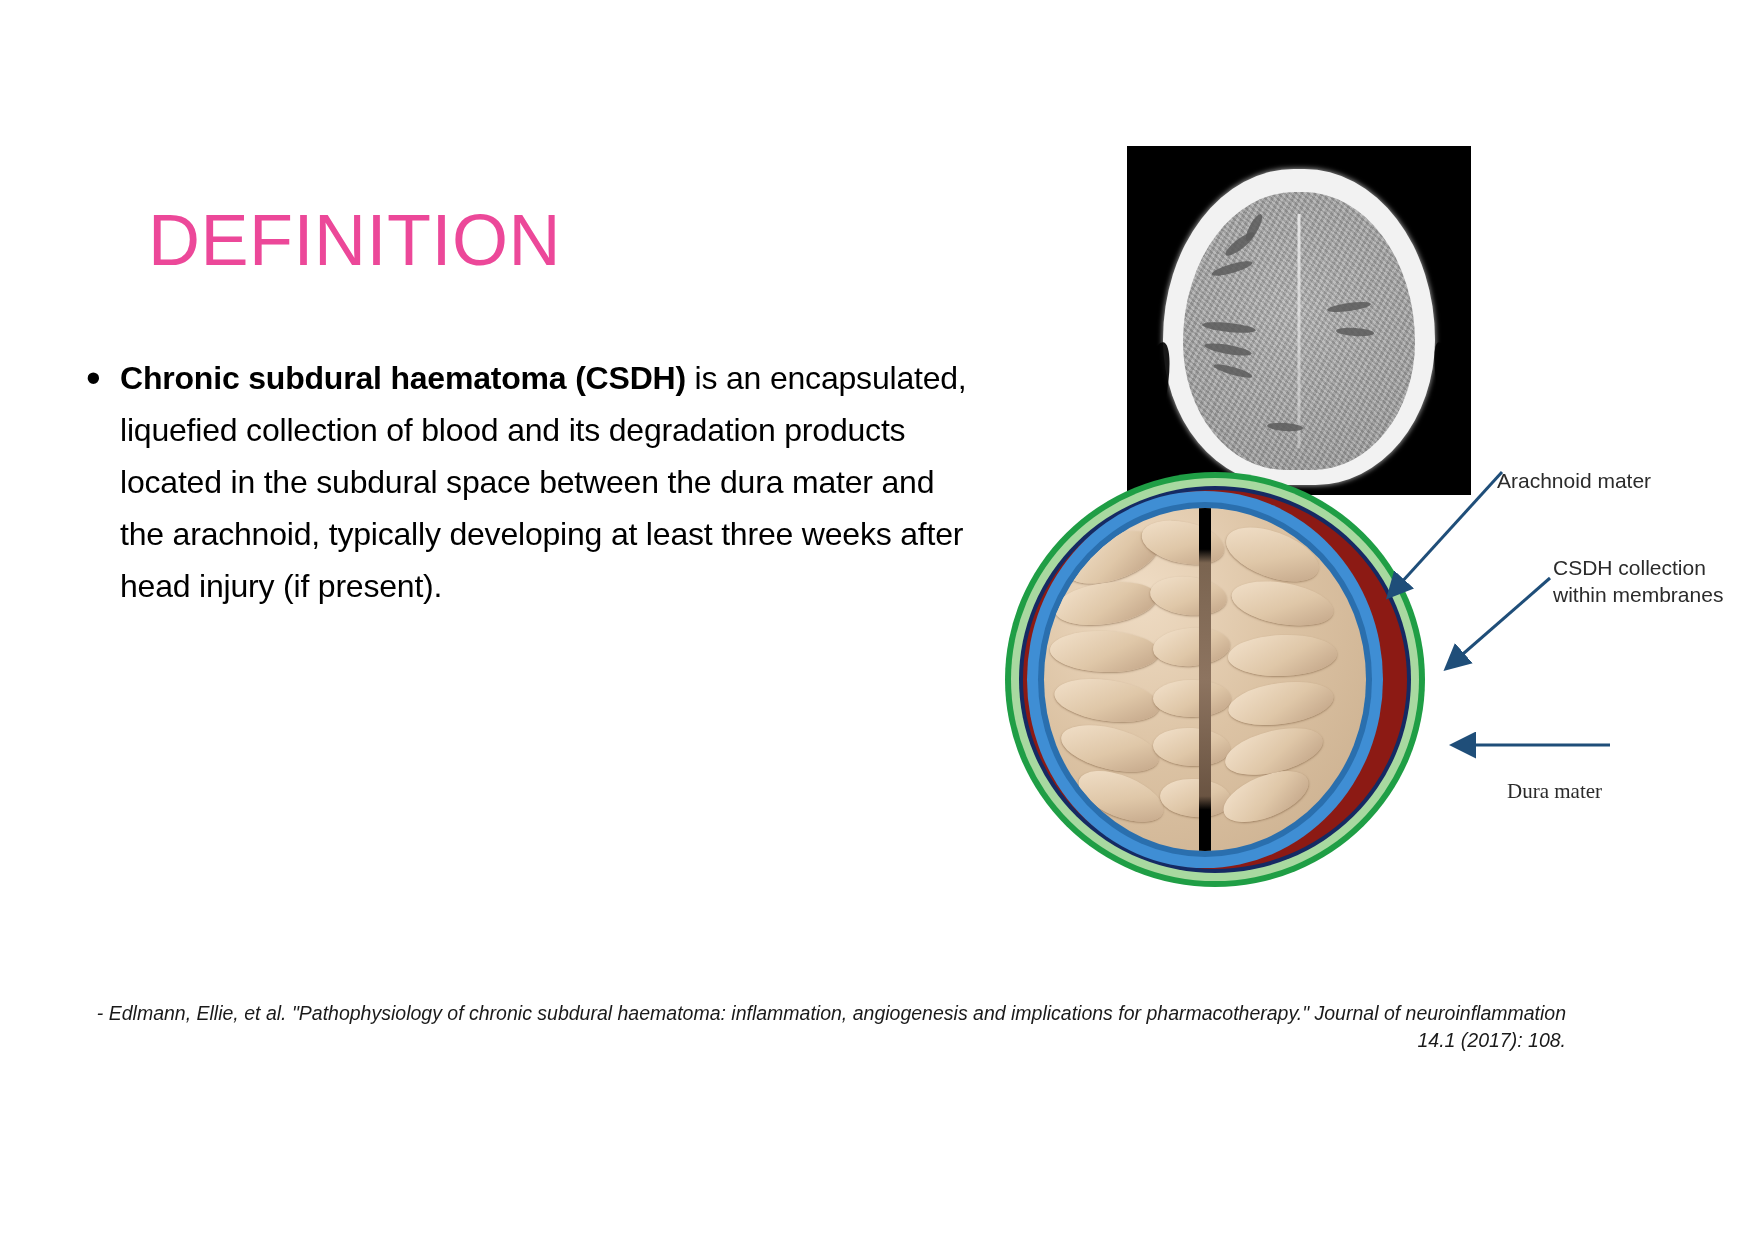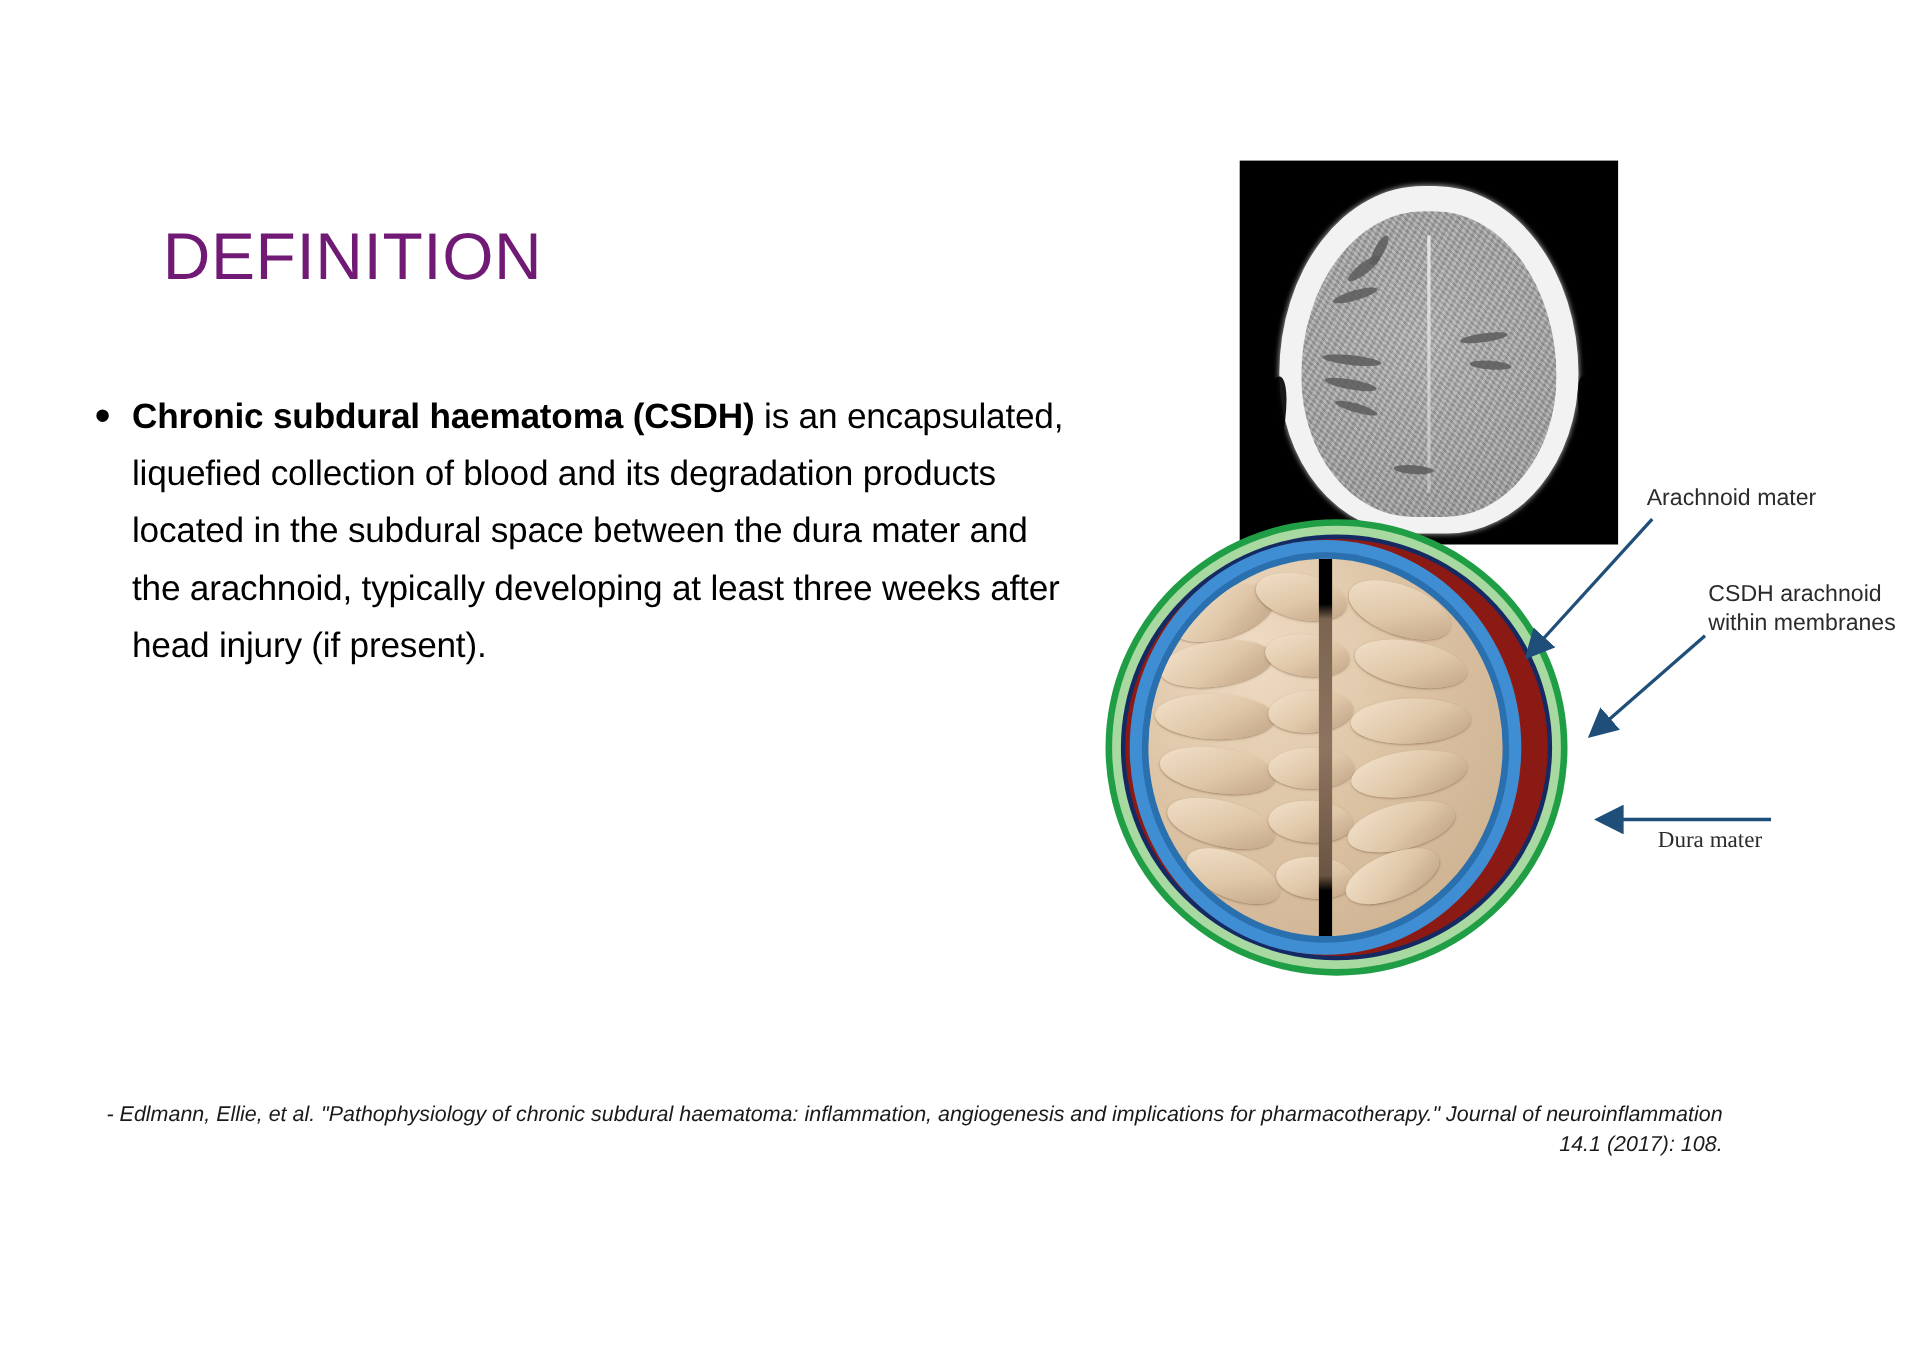--- a/index.html
+++ b/index.html
@@ -17,25 +17,25 @@
     height: 1241px;
     background: #ffffff;
     overflow: hidden;
   }
 
   
   .slide-title {
     position: absolute;
     left: 148px;
     top: 204px;
-    font-size: 60px;
+    font-size: 72px;
     font-weight: 300;
     letter-spacing: 0.5px;
     line-height: 1;
-    color: #701a75;
+    color: #ec4899;
     white-space: nowrap;
   }
 
   
   .body-block {
     position: absolute;
     left: 86px;
     top: 352px;
     width: 890px;
   }
@@ -220,20 +220,21 @@
       #7a6450 16%, #8d7460 50%,
       #6a5442 84%, #000 88%, #000 100%);
   }
   .annot-label {
     position: absolute;
     font-size: 21px;
     line-height: 27px;
     color: #2b2b2b;
     font-family: "Liberation Sans", sans-serif;
     white-space: pre-line;
+    margin-top: 28px;
   }
   .annot-arachnoid { left: 1497px; top: 439px; }
   .annot-csdh      { left: 1553px; top: 526px; }
   .annot-dura      { left: 1507px; top: 750px; font-family: Liberation Serif, serif; }
   .annot-svg {
     position: absolute;
     left: 0; top: 0;
     width: 1754px; height: 1241px;
     pointer-events: none;
   }
@@ -305,21 +306,21 @@
       <marker id="ah" markerWidth="9" markerHeight="9" refX="7" refY="4.5" orient="auto" markerUnits="strokeWidth">
         <path d="M0,0 L9,4.5 L0,9 z" fill="#1f4e79"></path>
       </marker>
     </defs>
     <line x1="1502" y1="472" x2="1390" y2="595" stroke="#1f4e79" stroke-width="3" marker-end="url(#ah)"></line>
     <line x1="1550" y1="578" x2="1448" y2="667" stroke="#1f4e79" stroke-width="3" marker-end="url(#ah)"></line>
     <line x1="1610" y1="745" x2="1455" y2="745" stroke="#1f4e79" stroke-width="3" marker-end="url(#ah)"></line>
   </svg>
 
   <div class="annot-label annot-arachnoid">Arachnoid mater</div>
-  <div class="annot-label annot-csdh">CSDH arachnoid
+  <div class="annot-label annot-csdh">CSDH collection
 within membranes</div>
   <div class="annot-label annot-dura">Dura mater</div>
 
   <div class="citations">
     <div>- Edlmann, Ellie, et al. "Pathophysiology of chronic subdural haematoma: inflammation, angiogenesis and implications for pharmacotherapy." Journal of neuroinflammation 14.1 (2017): 108.</div>
   </div>
 
 </div>
 
 </body></html>

